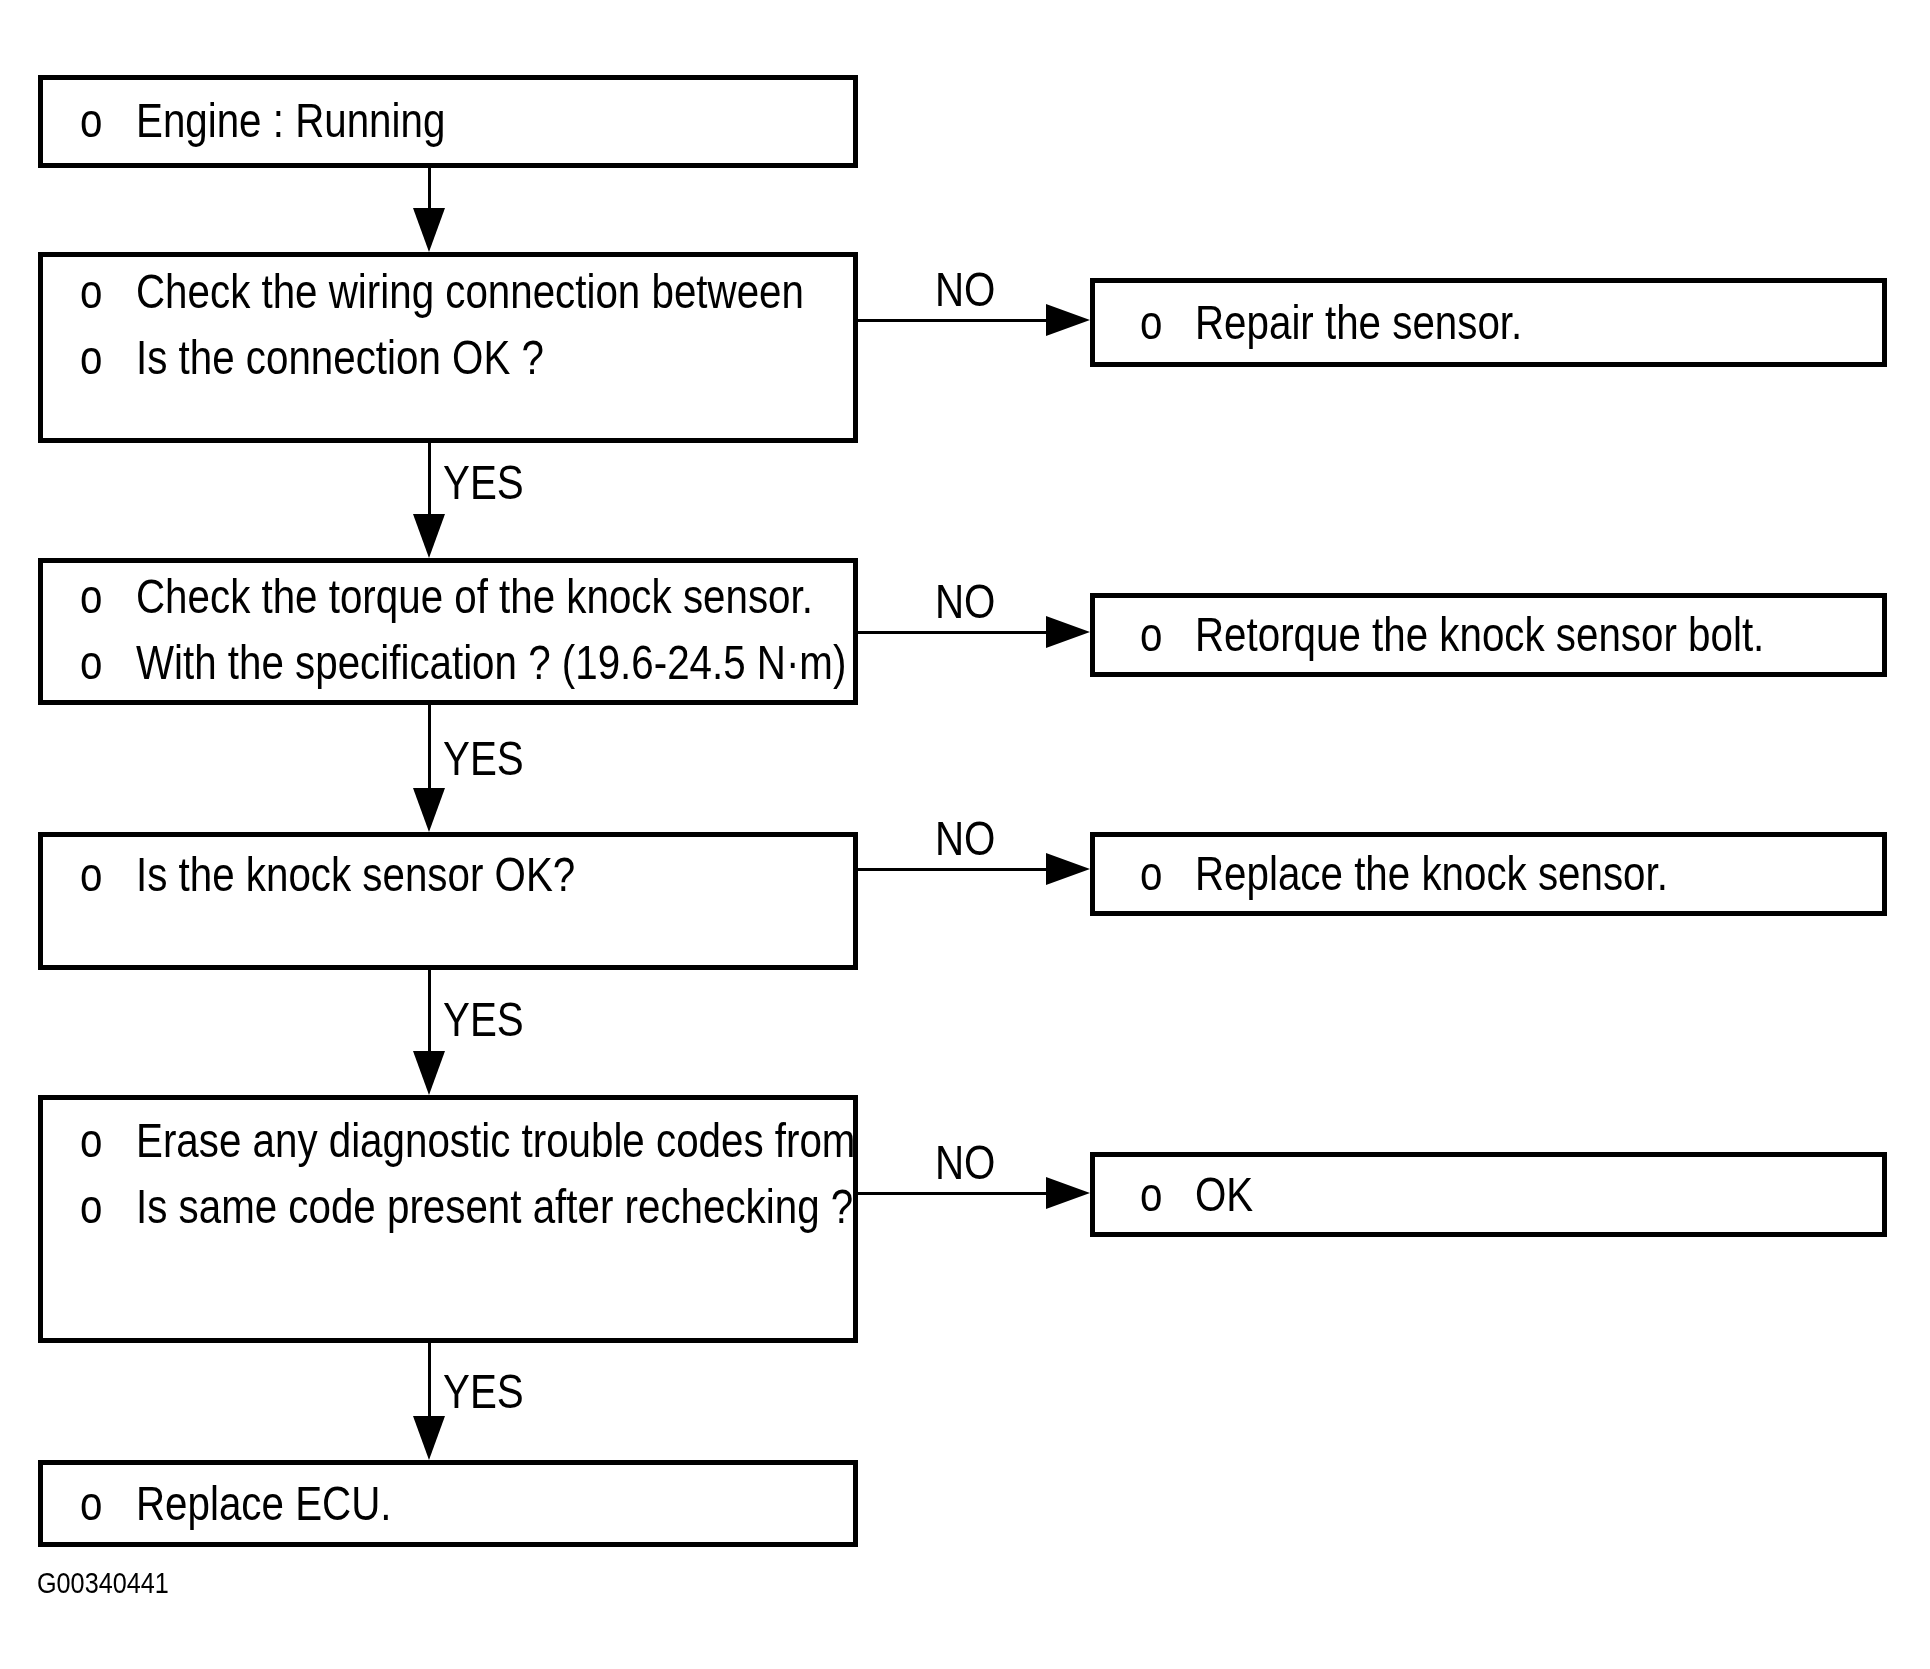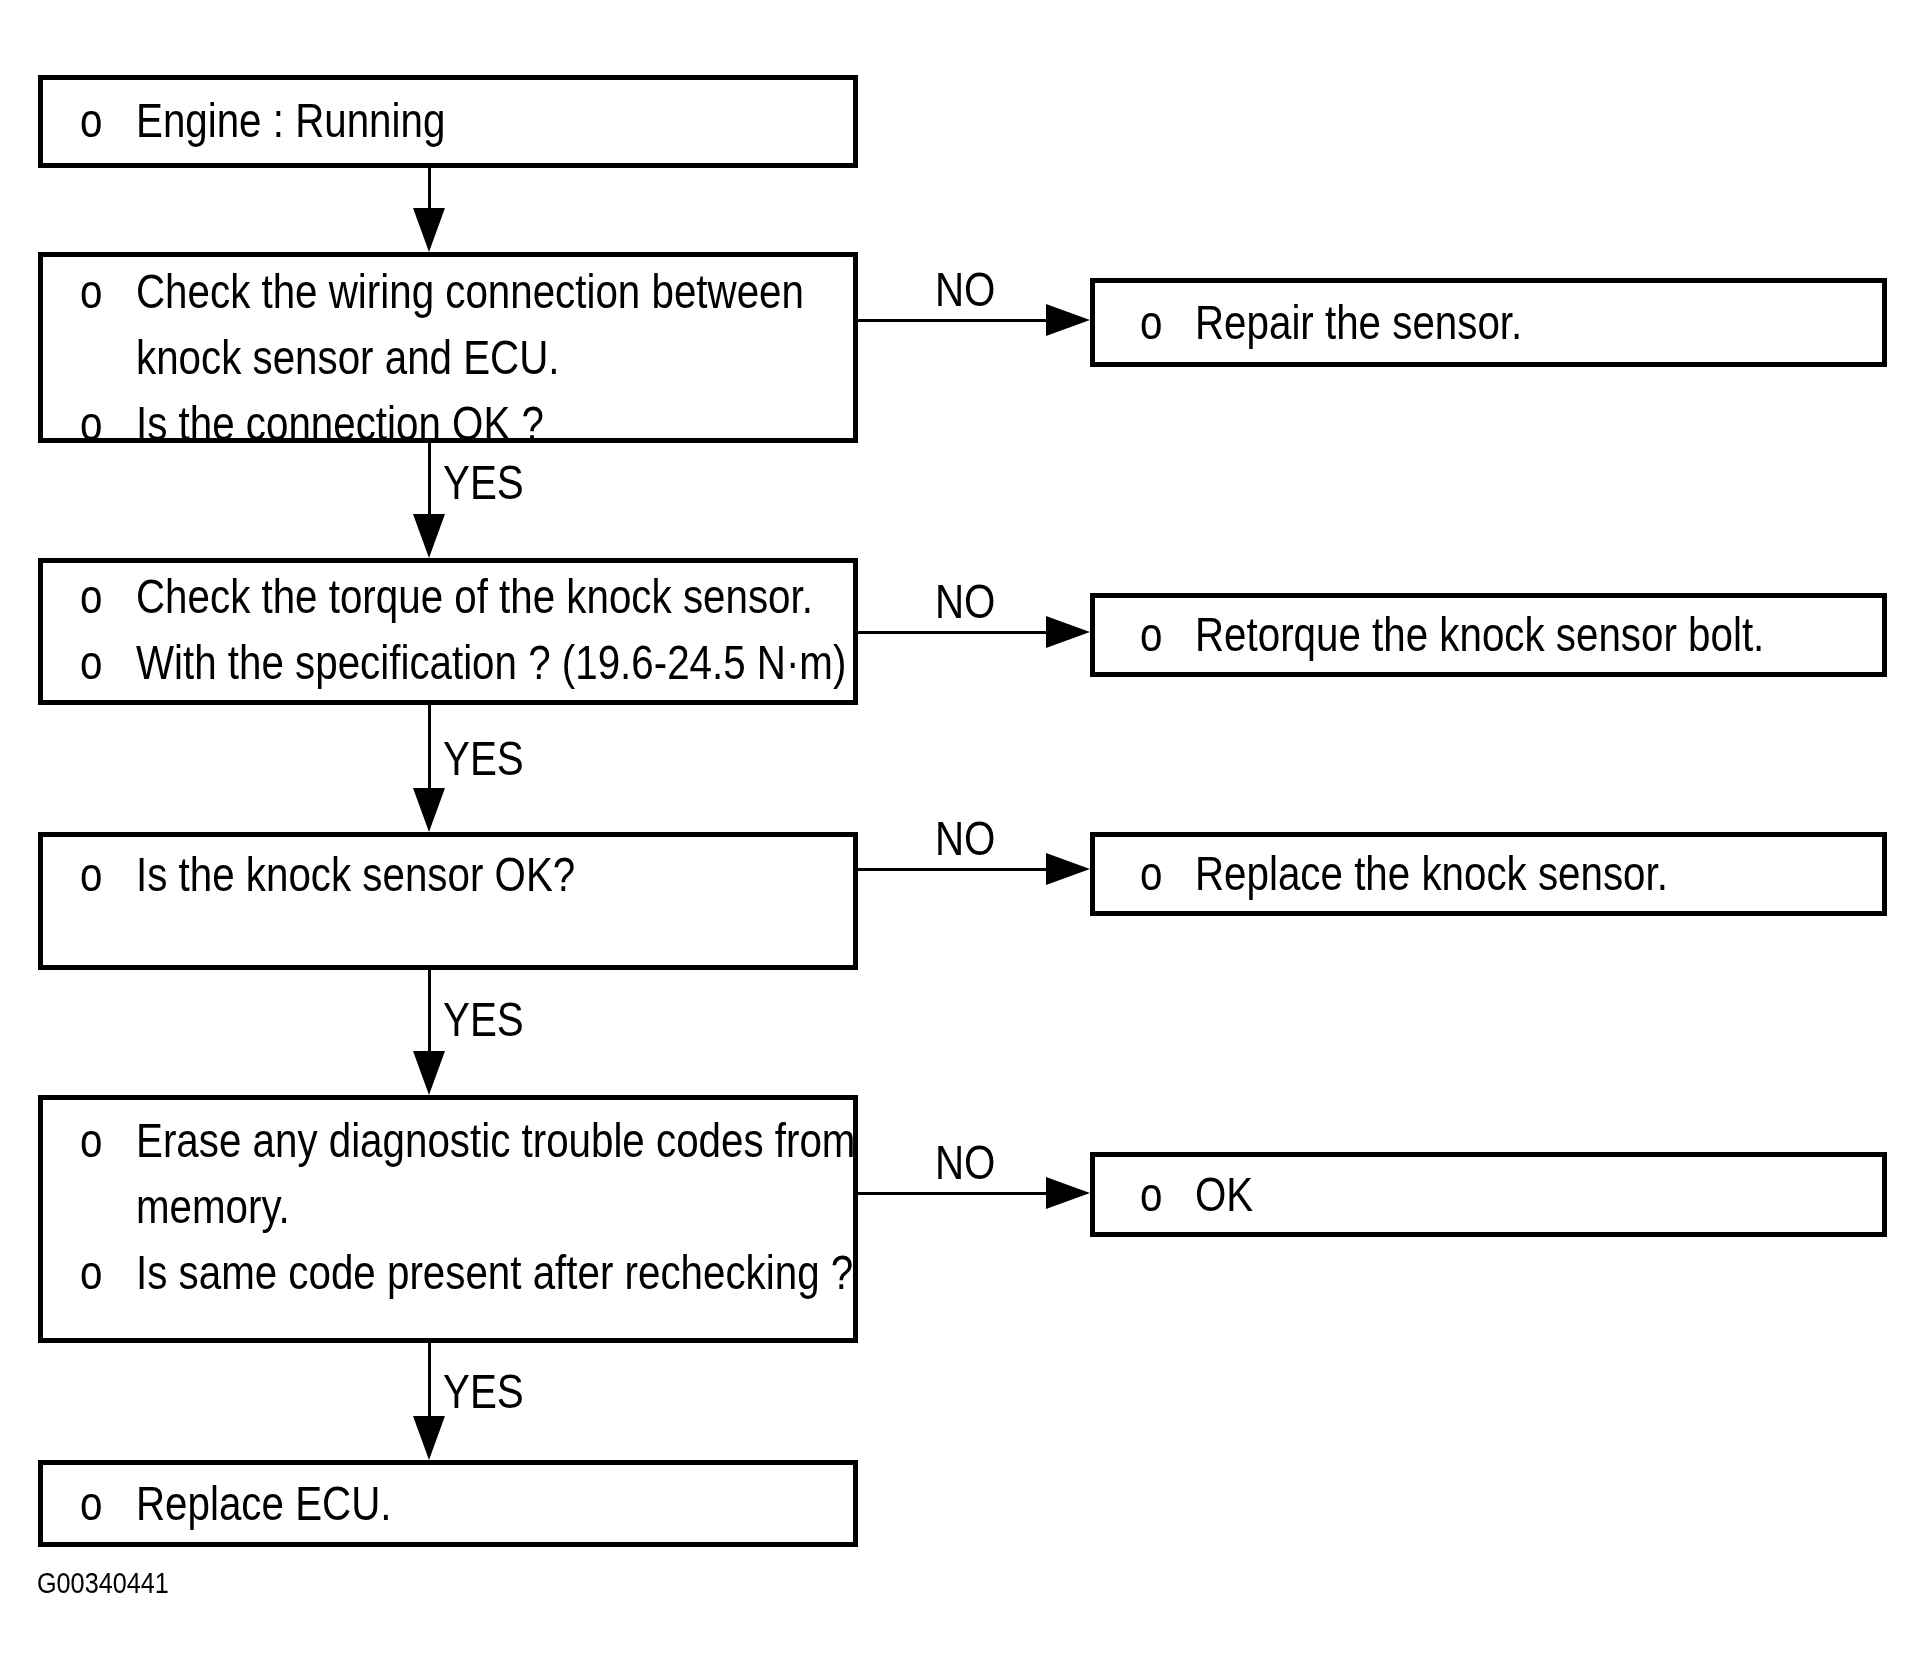--- a/index.html
+++ b/index.html
@@ -90,24 +90,20 @@
       <span class="txt">Engine : Running</span>
     </div>
   </div>
 
   <div class="box left" id="b2">
     <div class="line">
       <span class="bullet">o</span>
       <span class="txt">Check the wiring connection between</span>
     </div>
     <div class="line">
-      <span class="bullet"></span>
-      <span class="txt">knock sensor and ECU.</span>
-    </div>
-    <div class="line">
       <span class="bullet">o</span>
       <span class="txt">Is the connection OK ?</span>
     </div>
   </div>
 
   <div class="box left" id="b3">
     <div class="line">
       <span class="bullet">o</span>
       <span class="txt">Check the torque of the knock sensor.</span>
     </div>
@@ -121,24 +117,20 @@
     <div class="line">
       <span class="bullet">o</span>
       <span class="txt">Is the knock sensor OK?</span>
     </div>
   </div>
 
   <div class="box left" id="b5">
     <div class="line">
       <span class="bullet">o</span>
       <span class="txt">Erase any diagnostic trouble codes from</span>
-    </div>
-    <div class="line">
-      <span class="bullet"></span>
-      <span class="txt">memory.</span>
     </div>
     <div class="line">
       <span class="bullet">o</span>
       <span class="txt">Is same code present after rechecking ?</span>
     </div>
   </div>
 
   <div class="box left" id="b6">
     <div class="line">
       <span class="bullet">o</span>

